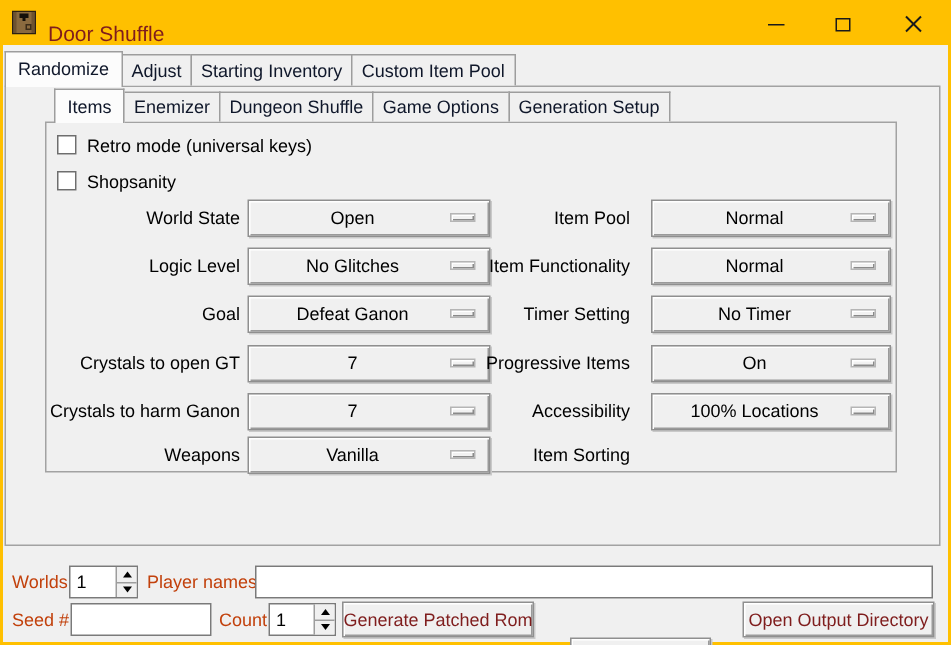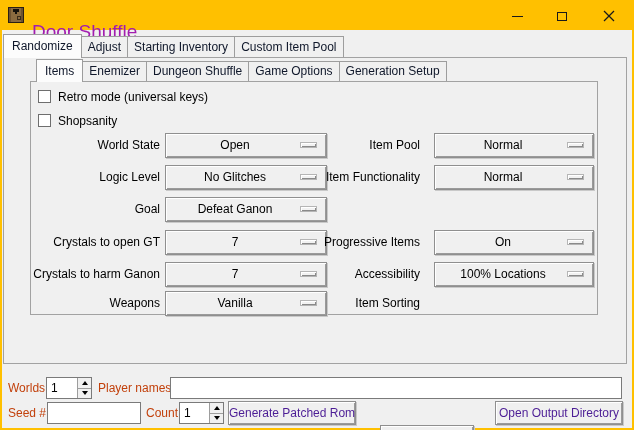--- a/index.html
+++ b/index.html
@@ -5,22 +5,22 @@
   * { box-sizing: border-box; margin: 0; padding: 0; }
   html,body { width:634px; height:430px; overflow:hidden; background:#f0f0f0;
               font-family:"Liberation Sans", sans-serif; }
   .window { position:relative; width:634px; height:430px;
             border:2px solid #ffc000; background:#f0f0f0; }
 
   
   .titlebar { position:absolute; left:0; top:0; width:630px; height:28px;
               background:#ffc000; }
   .app-icon { position:absolute; left:6px; top:5px; width:16px; height:16px; }
-  .title-text { position:absolute; left:30px; top:16px; line-height:28px;
-                font-size:19px; color:#a21caf; white-space:nowrap; }
+  .title-text { position:absolute; left:30px; top:6px; line-height:28px;
+                font-size:14px; color:#7f1d1d; white-space:nowrap; }
   .ctrl { position:absolute; top:0; width:34px; height:28px; display:flex;
           align-items:center; justify-content:center; cursor:default; }
   .ctrl-min { left:498px; } .ctrl-max { left:543px; } .ctrl-close { left:590px; }
   .glyph-min { width:11px; height:1px; background:#1a1a1a; }
   .glyph-max { width:10px; height:9px; border:1px solid #1a1a1a; }
 
   
   .tabrow { position:absolute; display:flex; align-items:flex-end; z-index:3; }
   .tabrow1 { left:1px; top:31px; height:24px; }
   .tabrow2 { left:34px; top:56px; height:23px; }
@@ -75,21 +75,21 @@
   .spin-btns { width:14px; display:flex; flex-direction:column;
                border-left:1px solid #9d9d9d; }
   .spin-btn { flex:1; background:#f0f0f0; display:flex; align-items:center;
               justify-content:center; cursor:default; }
   .spin-btn + .spin-btn { border-top:1px solid #9d9d9d; }
   .arr-up { width:0; height:0; border-left:3px solid transparent;
             border-right:3px solid transparent; border-bottom:4px solid #000; }
   .arr-dn { width:0; height:0; border-left:3px solid transparent;
             border-right:3px solid transparent; border-top:4px solid #000; }
   .pbtn { position:absolute; height:24px; line-height:22px; text-align:center;
-          font-size:12px; color:#4c1d95; white-space:nowrap; cursor:default; }
+          font-size:12px; color:#7f1d1d; white-space:nowrap; cursor:default; }
 </style>
 </head>
 <body>
 
 <div class="window">
 
   <div class="titlebar">
     <svg class="app-icon" viewBox="0 0 16 16">
       <rect width="16" height="16" fill="#2b2013"></rect>
       <rect x="1" y="1" width="14" height="14" fill="#8a6a3f"></rect>
@@ -168,20 +168,25 @@
         <span class="dd-ind"></span>
       </div>
     </div>
 
     <div class="srow" style="top:115px;">
       <span class="lbl lbl-l">Goal</span>
       <div class="dd dd-l btn3d">
         <span class="dd-val">Defeat Ganon</span>
         <span class="dd-ind"></span>
       </div>
+      <span class="lbl lbl-r">Timer Setting</span>
+      <div class="dd dd-r btn3d">
+        <span class="dd-val">No Timer</span>
+        <span class="dd-ind"></span>
+      </div>
     </div>
 
     <div class="srow" style="top:148px;">
       <span class="lbl lbl-l">Crystals to open GT</span>
       <div class="dd dd-l btn3d">
         <span class="dd-val">7</span>
         <span class="dd-ind"></span>
       </div>
       <span class="lbl lbl-r">Progressive Items</span>
       <div class="dd dd-r btn3d">

